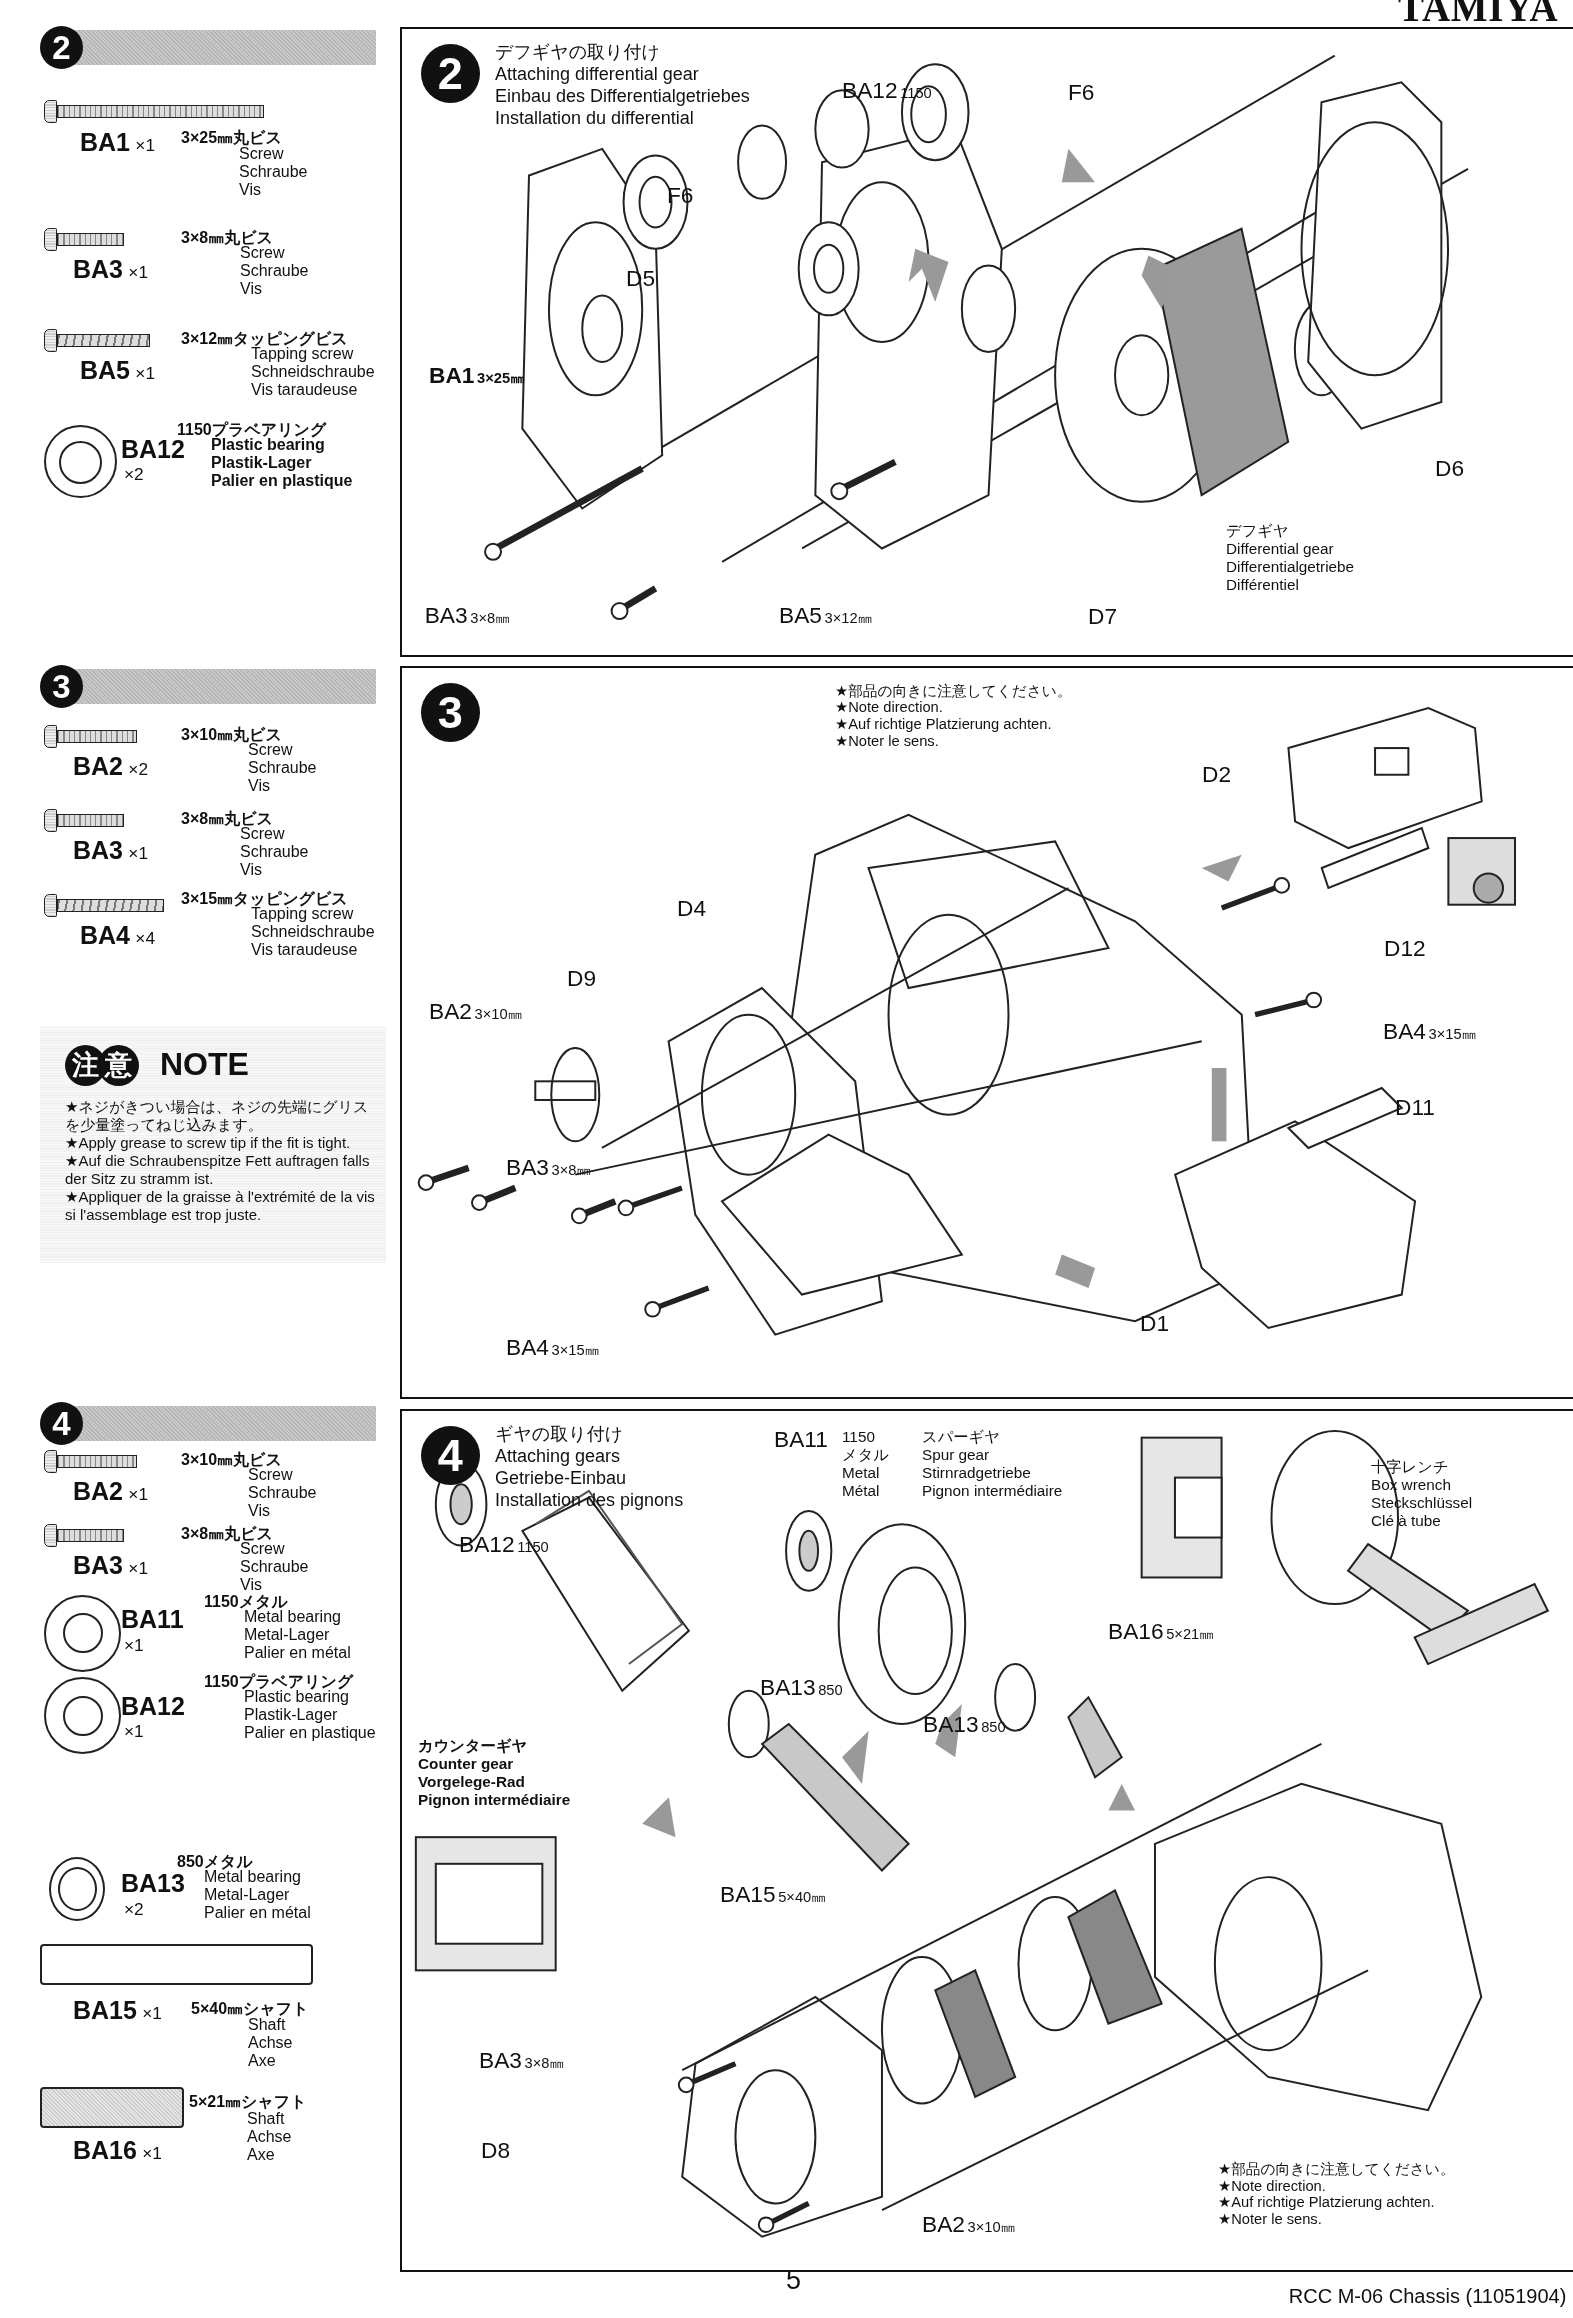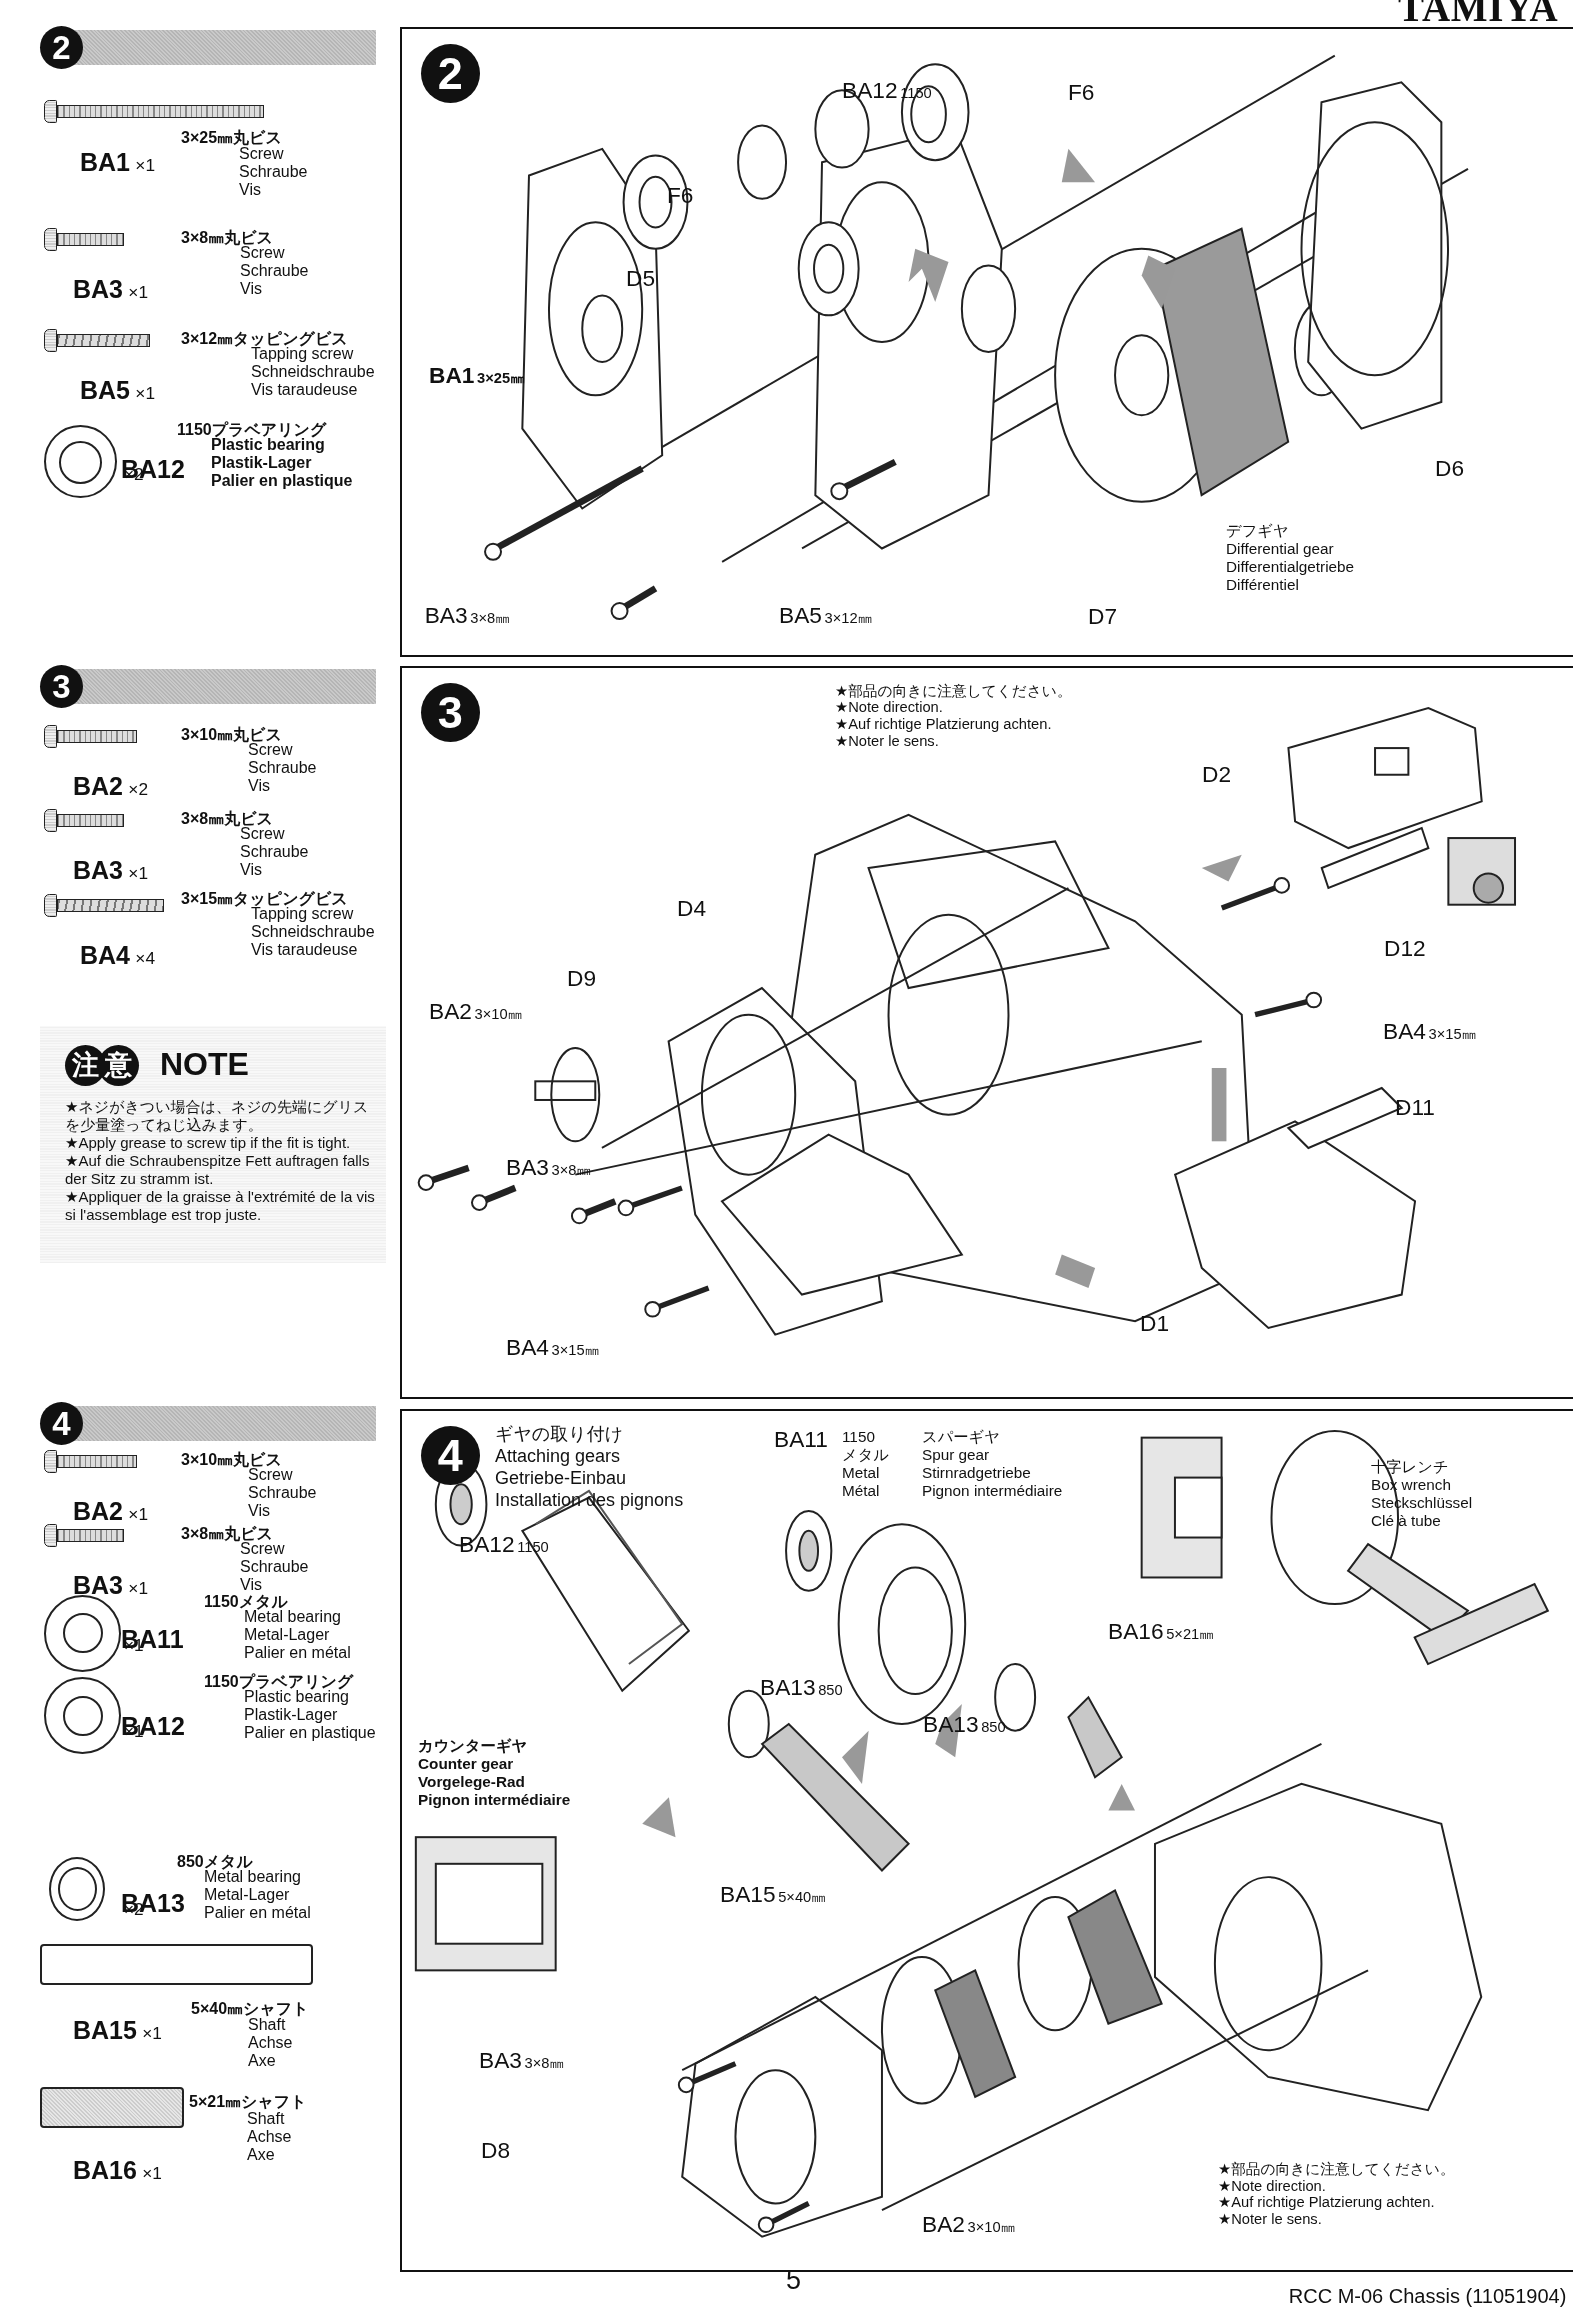--- a/index.html
+++ b/index.html
@@ -3,21 +3,21 @@
 <meta charset="utf-8">
 <style>
   html,body{margin:0;padding:0;background:#fff;}
   body{width:1573px;height:2319px;position:relative;overflow:hidden;font-family:"Liberation Sans","DejaVu Sans",sans-serif;color:#111;}
   .brand{position:absolute;right:14.7px;top:-14.7px;font-family:"Liberation Serif","DejaVu Serif",serif;font-weight:bold;font-size:39px;letter-spacing:0.7px;}
   
   .step-head{position:absolute;left:40px;width:336px;height:41px;}
   .step-head .bar{position:absolute;left:27px;top:2.7px;right:0;height:35px;background:repeating-linear-gradient(45deg,#b5b5b5 0 1.3px,#c9c9c9 1.3px 2.7px);}
   .step-head .num{position:absolute;left:0;top:-1.3px;width:43px;height:43px;border-radius:50%;background:#111;color:#fff;font-weight:bold;font-size:33px;line-height:43px;text-align:center;}
   .part{position:absolute;left:40px;width:340px;}
-  .part .code{position:absolute;font-weight:bold;font-size:25px;margin-top:20px;}
+  .part .code{position:absolute;font-weight:bold;font-size:25px;}
   .part .qty{font-weight:normal;font-size:17.3px;margin-left:5.3px;}
   .part .qty2{position:absolute;font-size:17.3px;}
   .part .spec{position:absolute;font-size:16px;white-space:nowrap;font-weight:bold;}
   .part .langs{position:absolute;font-size:16px;line-height:18px;}
   .screw{position:absolute;height:22.7px;}
   .screw .head{position:absolute;left:0;top:0;width:13.3px;height:22.7px;border:1.3px solid #222;border-radius:5.3px 1.3px 1.3px 5.3px;background:repeating-linear-gradient(0deg,#ccc 0 1.3px,#eee 1.3px 2.7px);box-sizing:border-box;}
   .screw .shank{position:absolute;left:13.3px;top:4.7px;height:13.3px;border:1.3px solid #222;box-sizing:border-box;background:repeating-linear-gradient(90deg,#888 0 1.3px,#ddd 1.3px 5.3px);}
   .screw.tap .shank{background:repeating-linear-gradient(100deg,#777 0 2px,#ddd 2px 8px);}
   .ring{position:absolute;border-radius:50%;border:2px solid #222;box-sizing:border-box;}
   .ring .inner{position:absolute;border-radius:50%;border:2px solid #222;box-sizing:border-box;}
@@ -145,20 +145,26 @@
       <line x1="660" y1="690" x2="740" y2="650" stroke-width="10"></line>
         <circle cx="656" cy="694" r="12" fill="#fff"></circle>
     </g>
     <g fill="#999">
         <polygon points="770,330 820,350 800,410 780,360 760,380"></polygon>
         <polygon points="1120,340 1160,360 1140,420 1110,370"></polygon>
         <polygon points="1000,180 1040,230 990,230"></polygon>
       </g>
   </svg>
   <div class="pnum">2</div>
+  <div class="ptitle">
+    <div>デフギヤの取り付け</div>
+    <div>Attaching differential gear</div>
+    <div>Einbau des Differentialgetriebes</div>
+    <div>Installation du differential</div>
+  </div>
   <div class="lbl" style="left:440px;top:48px;"><span>BA12</span><small>1150</small></div>
   <div class="lbl" style="left:666px;top:50px;">F6</div>
   <div class="lbl" style="left:265px;top:153px;">F6</div>
   <div class="lbl" style="left:224px;top:236px;">D5</div>
   <div class="lbl" style="left:27px;top:333px;font-weight:bold;"><span>BA1</span><small>3×25㎜</small></div>
   <div class="lbl" style="left:1033px;top:426px;">D6</div>
   <div class="sm" style="left:824px;top:493px;">
     <div>デフギヤ</div>
     <div>Differential gear</div>
     <div>Differentialgetriebe</div>

